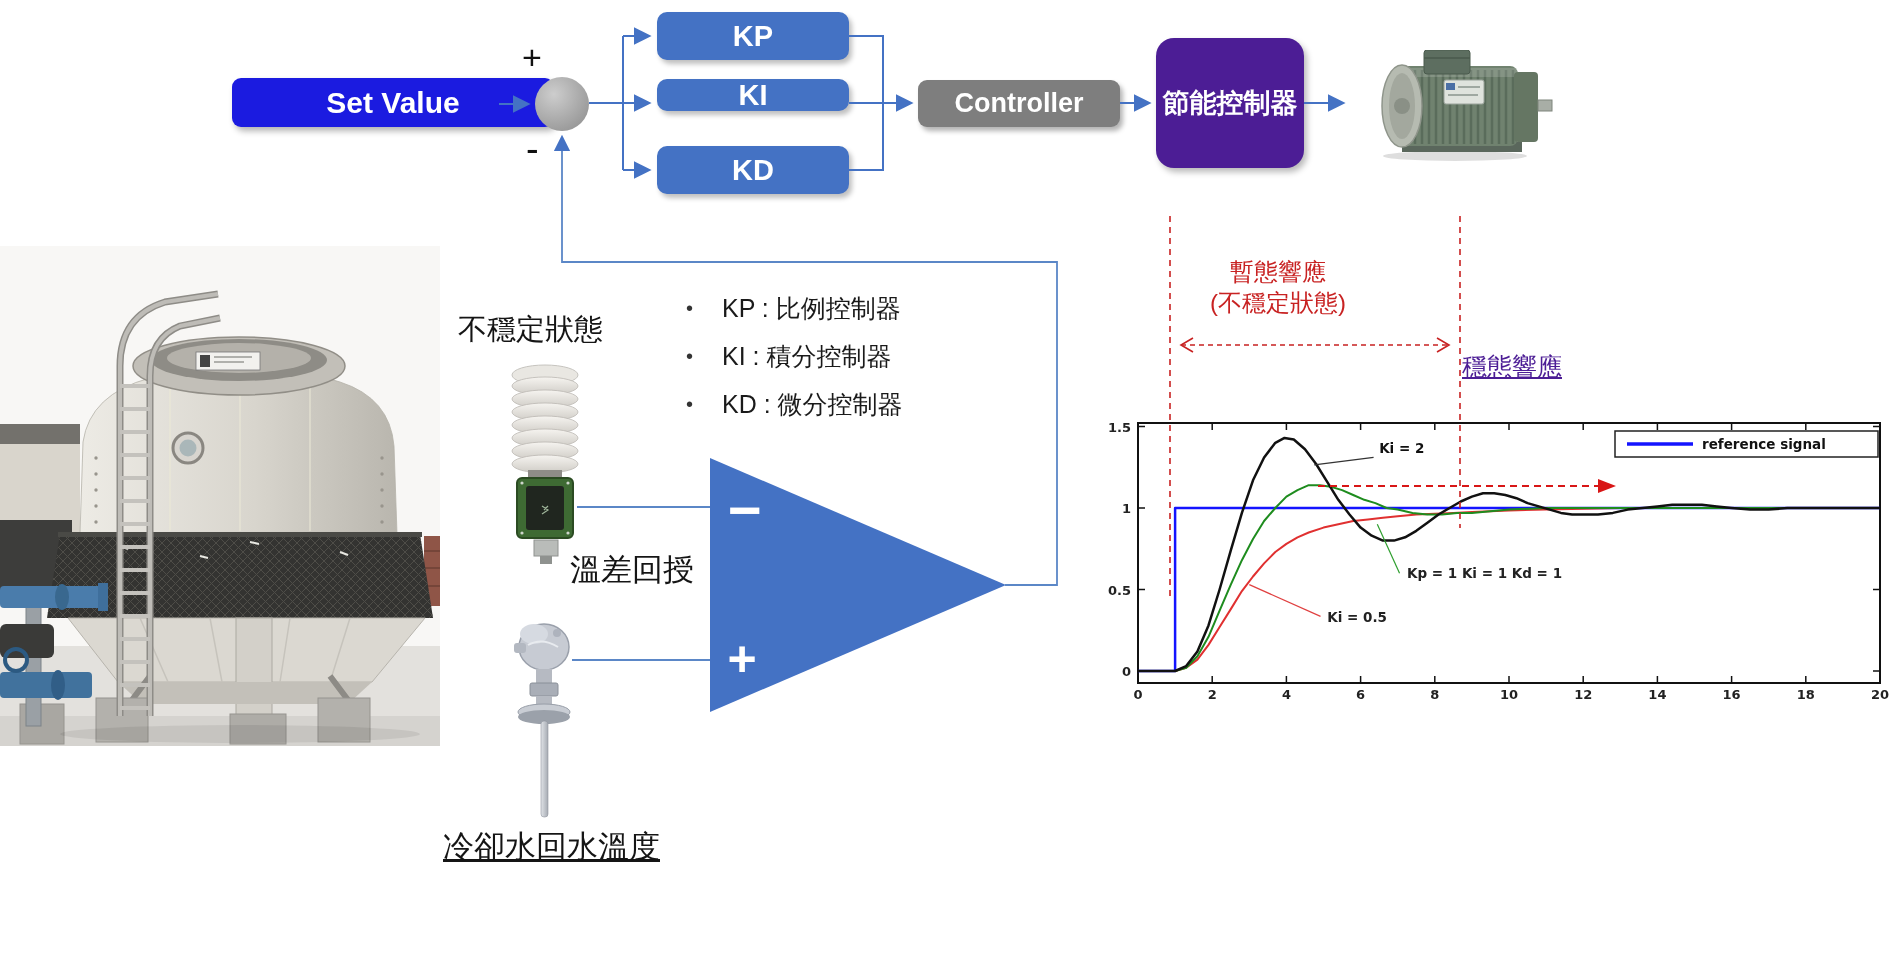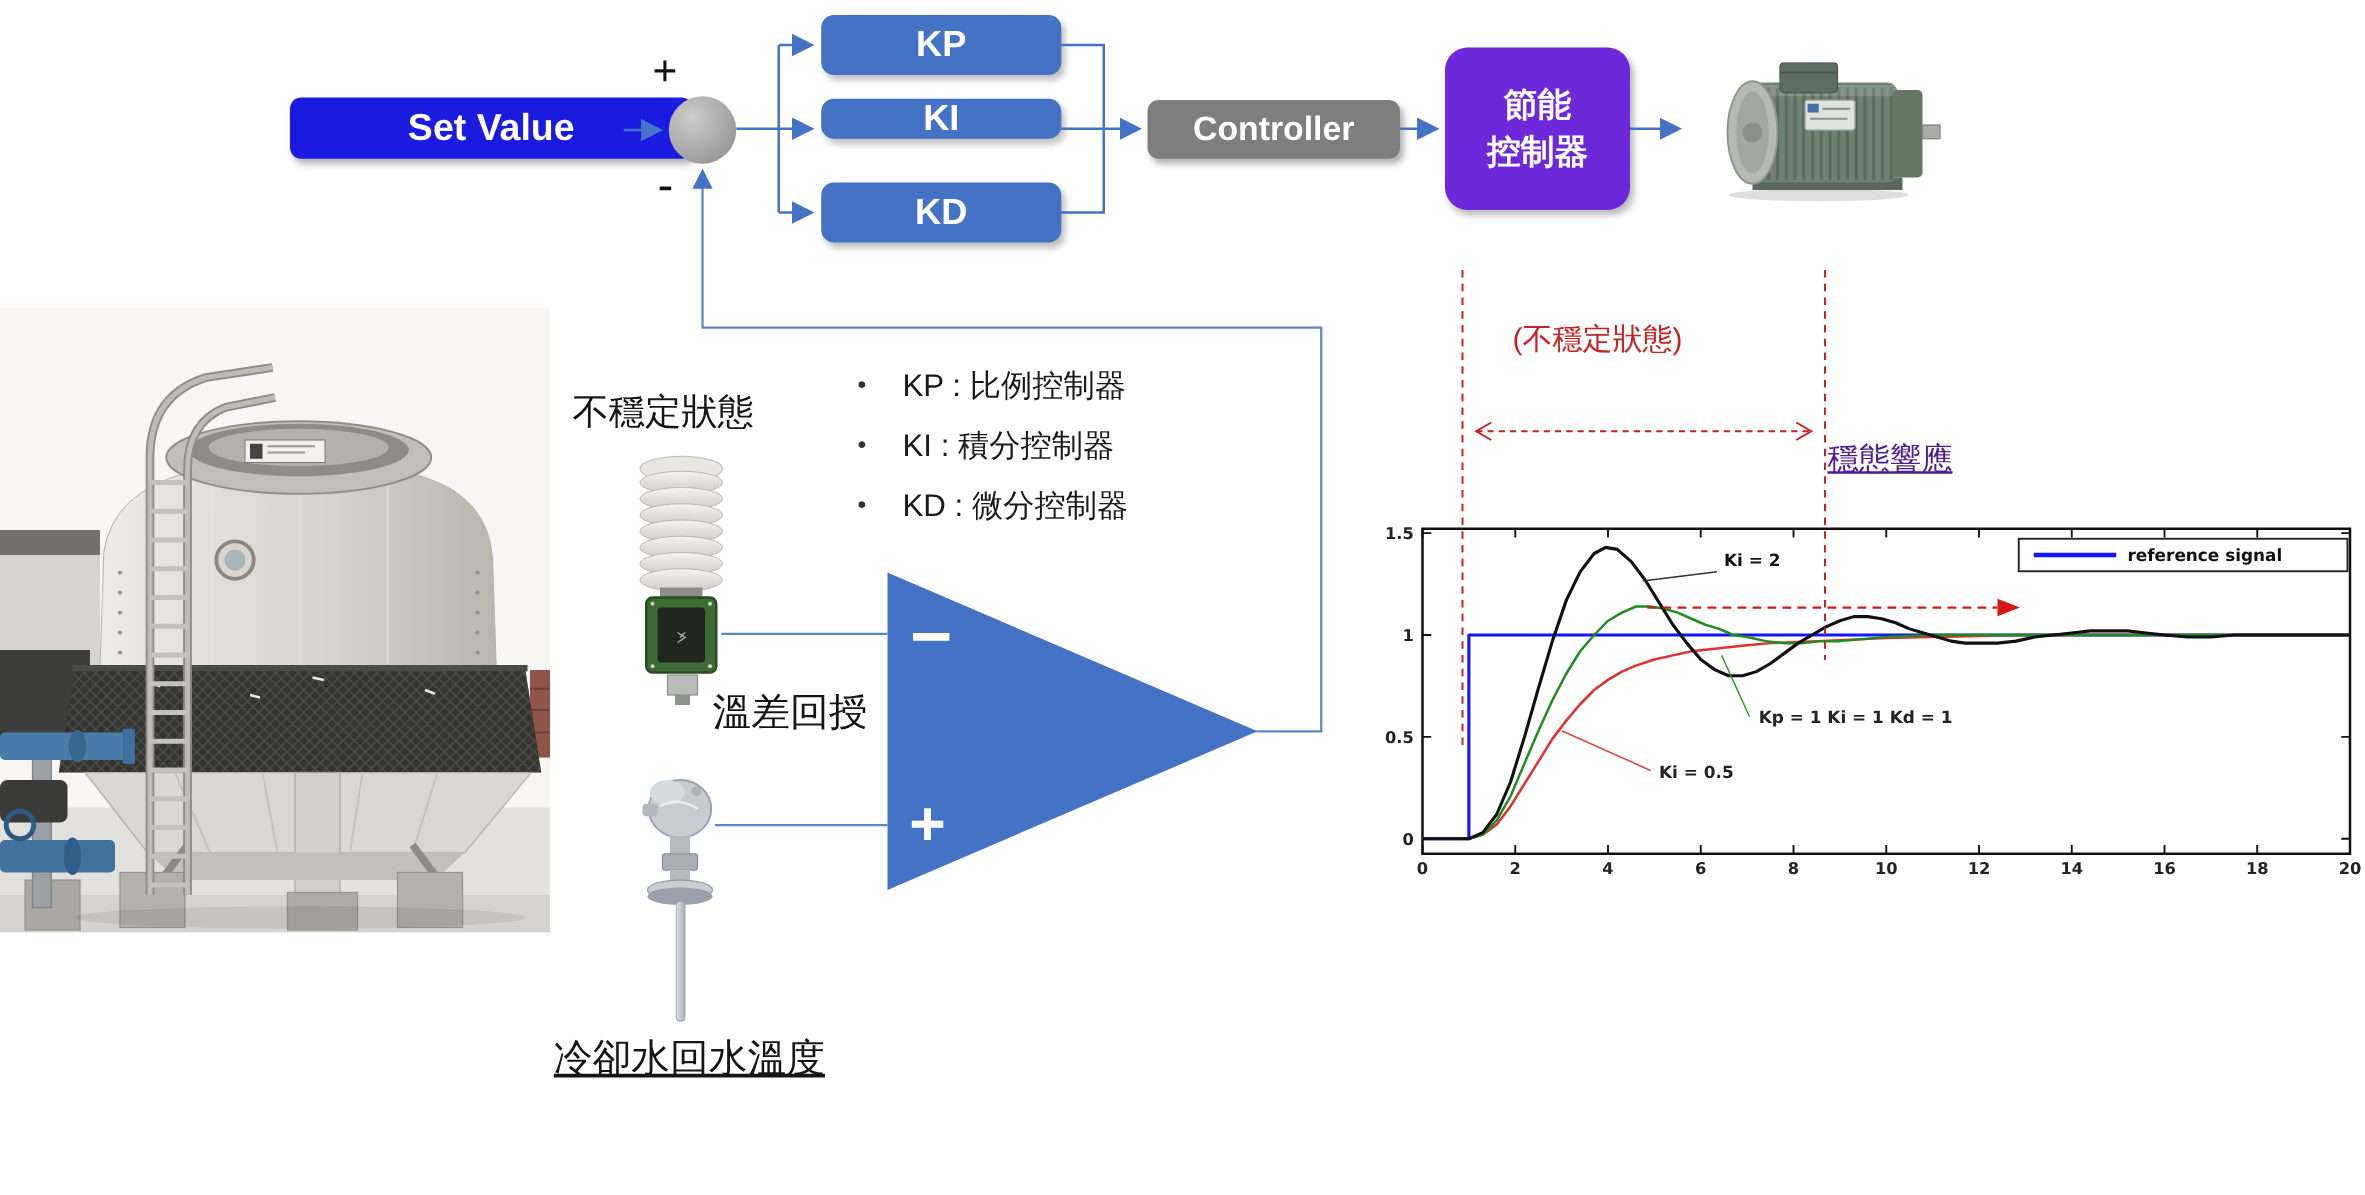--- a/index.html
+++ b/index.html
@@ -5,22 +5,22 @@
   html,body{margin:0;padding:0;background:#fff;}
   .canvas{position:relative;width:1892px;height:956px;background:#fff;overflow:hidden;
           font-family:"Liberation Sans","DejaVu Sans",sans-serif;}
   .abs{position:absolute;}
   
   .blk{position:absolute;display:flex;align-items:center;justify-content:center;
        color:#fff;font-weight:bold;box-sizing:border-box;}
   .setval{background:#1b1be0;border-radius:9px;font-size:30px;box-shadow:3px 4px 6px rgba(0,0,0,.3);}
   .pidbox{background:#4472c4;border-radius:10px;font-size:29px;box-shadow:3px 4px 5px rgba(0,0,0,.25);}
   .ctrl{background:#7e7e7e;border-radius:9px;font-size:27px;box-shadow:3px 4px 5px rgba(0,0,0,.3);}
-  .energy{background:#6d28d9;border-radius:18px;font-size:27px;line-height:37px;text-align:center;
-          box-shadow:3px 4px 6px rgba(0,0,0,.28);flex-direction:column;}
+  .energy{background:#4c1d95;border-radius:18px;font-size:27px;line-height:37px;text-align:center;
+          box-shadow:3px 4px 6px rgba(0,0,0,.28);flex-direction:row;}
   .sumcircle{position:absolute;border-radius:50%;
           background:radial-gradient(circle at 35% 32%,#cdcdcd,#a8a8a8 55%,#8a8a8a);}
   .sign{position:absolute;color:#111;font-weight:400;}
   .cjk{position:absolute;color:#151515;white-space:nowrap;}
   .bullets{position:absolute;left:686px;top:284px;width:430px;}
   .bullets .row{display:flex;align-items:center;height:48px;font-size:25px;color:#1a1a1a;}
   .bullets .dot{width:36px;font-size:20px;color:#333;}
   .trisign{position:absolute;color:#fff;font-weight:bold;text-align:center;width:64px;}
   .redtext{position:absolute;color:#c82222;font-size:24px;line-height:31px;text-align:center;white-space:nowrap;}
   .bluetext{position:absolute;color:#4c1d95;font-size:25px;white-space:nowrap;text-decoration:underline;}
@@ -235,20 +235,21 @@
     <rect x="18" y="68" width="28" height="13" rx="2" fill="#a9aeb7" stroke="#8a9099"></rect>
     <rect x="24" y="81" width="16" height="10" fill="#b6bac2"></rect>
     <ellipse cx="32" cy="97" rx="26" ry="8" fill="#c9cdd4" stroke="#989ea8"></ellipse>
     <ellipse cx="32" cy="102" rx="26" ry="7" fill="#9ba1aa"></ellipse>
     <rect x="29" y="106" width="7" height="96" rx="3" fill="url(#stemG)" stroke="#9196a0" stroke-width="0.6"></rect>
   </svg>
 
   <span class="cjk" style="left:443px;top:826px;font-size:31px;text-decoration:underline;">冷卻水回水溫度</span>
 
   <div class="redtext" style="left:1158px;top:256px;width:240px;">
+    <span style="display:block">暫態響應</span>
     <span style="display:block">(不穩定狀態)</span>
   </div>
   <span class="bluetext" style="left:1462px;top:350px;">穩態響應</span>
 
   <svg class="abs" id="chart-svg" style="left:1100px;top:418px;" width="792" height="292" viewBox="0 0 792 292">
       <rect x="38" y="5" width="742" height="260" fill="#ffffff" stroke="#111" stroke-width="2"></rect>
       <line x1="38" y1="265" x2="38" y2="258" stroke="#111" stroke-width="1.5"></line>
       <line x1="38" y1="5" x2="38" y2="12" stroke="#111" stroke-width="1.5"></line>
       <text x="38" y="281" text-anchor="middle" class="tick">0</text>
       <line x1="112.2" y1="265" x2="112.2" y2="258" stroke="#111" stroke-width="1.5"></line>

